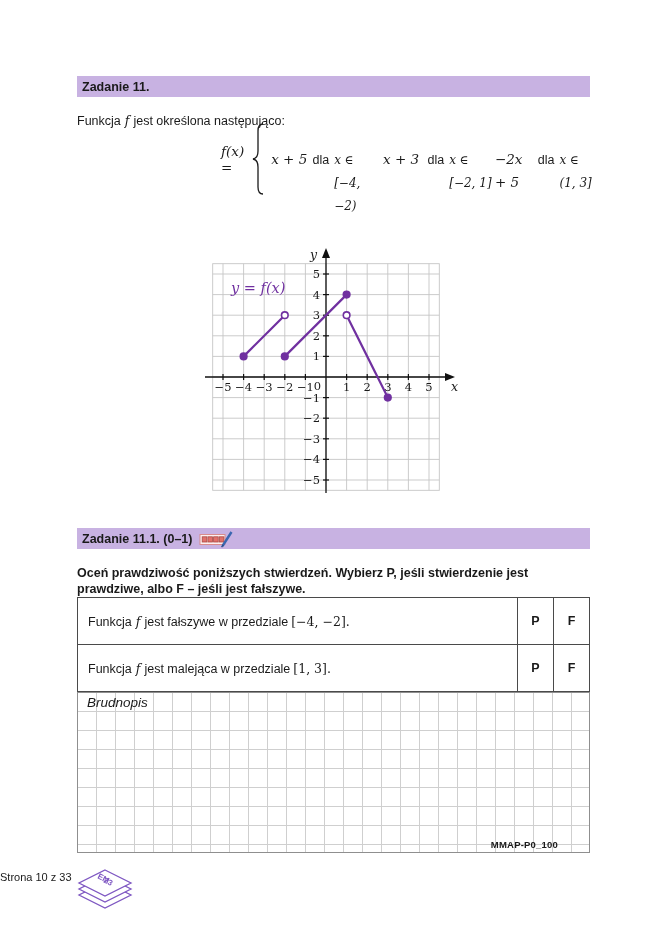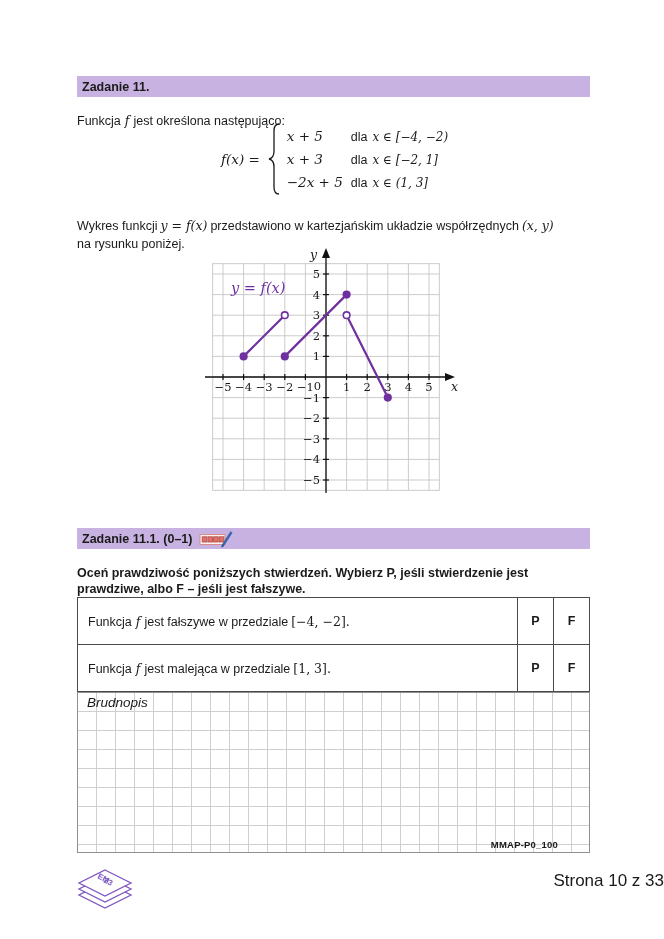--- a/index.html
+++ b/index.html
@@ -24,21 +24,21 @@
   .roman{font-family:"DejaVu Serif", serif;font-style:normal;text-align:center;}
   .p1 .math{margin:0 4px;}
   .p2 .math{margin:0 3px;}
   
   .formula{
     position:absolute;left:77px;top:123px;width:513px;height:72px;
     display:flex;align-items:center;padding-left:144px;box-sizing:border-box;
   }
   .formula .lhs{font-size:13.5px;margin-right:7px;}
   .formula .brace-svg{flex:0 0 auto;margin-right:6px;}
-  .cases{display:flex;flex-direction:column;}
+  .cases{display:flex;flex-direction:row;}
   .case-row{display:flex;align-items:baseline;height:23px;line-height:23px;}
   .case-row .expr{width:64px;font-size:13.5px;}
   .case-row .dla{font-size:12.5px;margin-right:5px;}
   .case-row .cond{font-size:12px;}
   
   .graph-svg{position:absolute;left:198px;top:241px;}
   .graph-svg text.tick{font-family:"DejaVu Serif", serif;font-size:11.5px;fill:#1a1a1a;}
   .graph-svg text.axis-letter{font-family:"DejaVu Serif", serif;font-style:italic;font-size:12.5px;fill:#1a1a1a;}
   .graph-svg text.graph-title{font-family:"DejaVu Serif", serif;font-style:italic;font-size:14.5px;}
   
@@ -57,21 +57,21 @@
     border:1px solid #8f8f8f;
     background-image:
       repeating-linear-gradient(to right, transparent 0 18px, #cfcfcf 18px 19px),
       repeating-linear-gradient(to bottom, transparent 0 18px, #cfcfcf 18px 19px);
   }
   .brudnopis-label{
     position:absolute;top:2px;left:9px;font-style:italic;font-size:13.5px;
     font-family:"Liberation Sans", sans-serif;
   }
   
-  .footer-page{position:absolute;left:0;top:871px;width:664px;text-align:right;font-size:17px;}
+  .footer-page{position:absolute;left:0;top:871px;width:664px;text-align:left;font-size:11px;}
   .footer-code{position:absolute;right:106px;top:839px;font-size:9.5px;font-weight:bold;letter-spacing:0.2px;}
   .logo-svg{position:absolute;left:77px;top:869px;}
 </style>
 </head>
 <body>
 
 <div class="page">
 
   <div class="task-bar bar1">
     <span class="bar-label">Zadanie 11.</span>
@@ -96,21 +96,20 @@
         <span class="math cond">x ∈ [−2, 1]</span>
       </div>
       <div class="case-row">
         <span class="math expr">−2x + 5</span>
         <span class="dla">dla</span>
         <span class="math cond">x ∈ (1, 3]</span>
       </div>
     </div>
   </div>
 
-  <p class="para p2"><span>Wykres funkcji</span><span class="math">y = f(x)</span><span>przedstawiono w kartezjańskim układzie współrzędnych</span><span class="math">(x, y)</span><br><span>na rysunku poniżej.</span></p>
 
   <svg class="graph-svg" width="266" height="270" viewBox="0 0 266 270">
       <line x1="25" y1="249.3" x2="25" y2="22.69999999999999" stroke="#c5c5c5" stroke-width="0.9"></line>
       <line x1="45.599999999999994" y1="249.3" x2="45.599999999999994" y2="22.69999999999999" stroke="#c5c5c5" stroke-width="0.9"></line>
       <line x1="66.19999999999999" y1="249.3" x2="66.19999999999999" y2="22.69999999999999" stroke="#c5c5c5" stroke-width="0.9"></line>
       <line x1="86.8" y1="249.3" x2="86.8" y2="22.69999999999999" stroke="#c5c5c5" stroke-width="0.9"></line>
       <line x1="107.4" y1="249.3" x2="107.4" y2="22.69999999999999" stroke="#c5c5c5" stroke-width="0.9"></line>
       <line x1="128" y1="249.3" x2="128" y2="22.69999999999999" stroke="#c5c5c5" stroke-width="0.9"></line>
       <line x1="148.6" y1="249.3" x2="148.6" y2="22.69999999999999" stroke="#c5c5c5" stroke-width="0.9"></line>
       <line x1="169.2" y1="249.3" x2="169.2" y2="22.69999999999999" stroke="#c5c5c5" stroke-width="0.9"></line>

